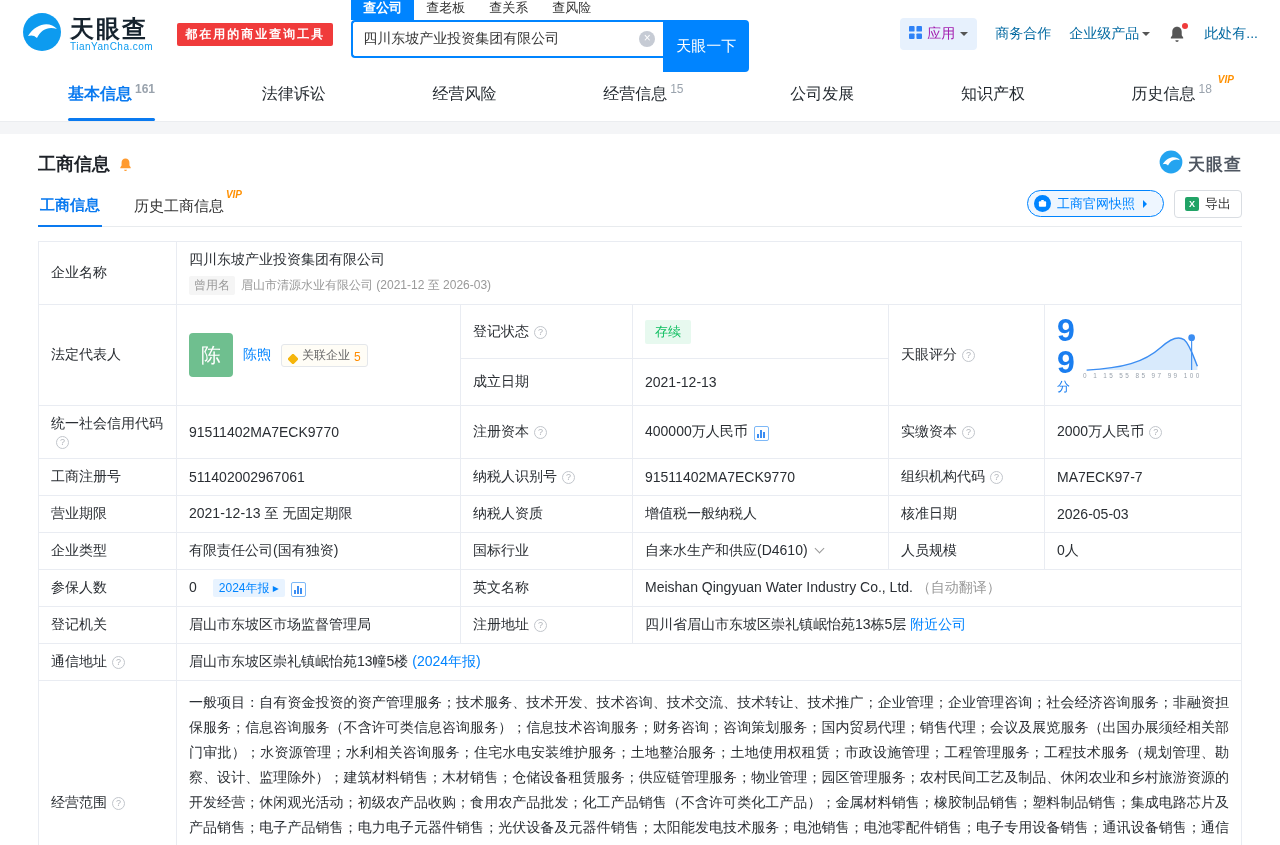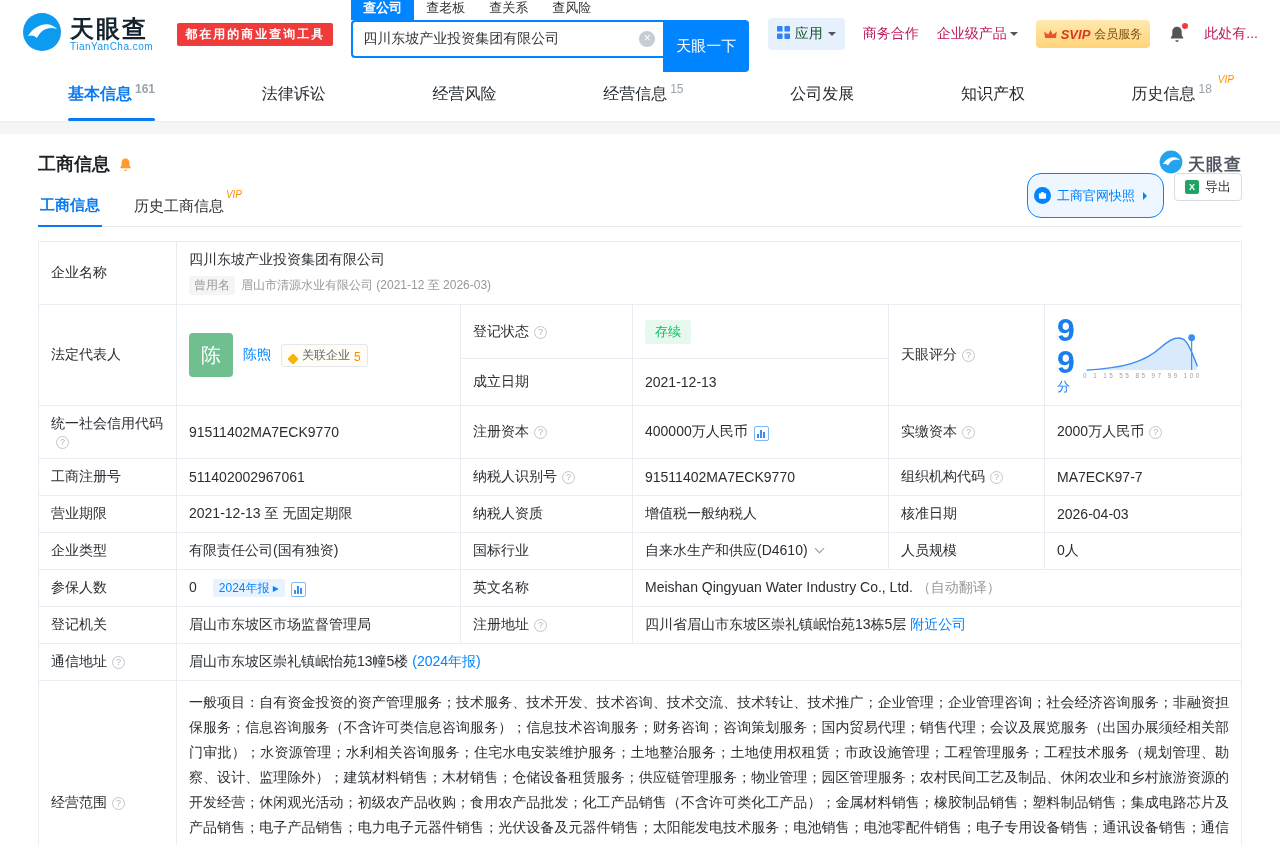--- a/index.html
+++ b/index.html
@@ -28,22 +28,22 @@
     border-radius:4px 0 0 4px; display:flex; align-items:center; padding:0 8px 0 10px; background:#fff;}
   .search-box input { flex:1; border:none; outline:none; font-size:14px; color:#333;
     font-family:"Liberation Sans","DejaVu Sans",sans-serif; background:transparent;}
   .clear-ic { width:16px; height:16px; border-radius:50%; background:#c6cbd4; color:#fff;
     font-size:12px; line-height:15px; text-align:center; cursor:pointer; flex:none;}
   .search-btn { width:86px; height:52px; background:#0084ff; color:#fff; border:none;
     font-size:15px; border-radius:0 4px 4px 0; cursor:pointer; font-family:inherit;}
 
   .top-right { margin-left:auto; display:flex; align-items:center; gap:18px; }
   .apps-btn { display:flex; align-items:center; gap:5px; background:#e7f1fd; padding:7px 9px;
-    border-radius:4px; font-size:14px; color:#14532d; cursor:pointer;}
-  .hr-item { font-size:14px; color:#be185d; cursor:pointer; display:flex; align-items:center; gap:3px;}
+    border-radius:4px; font-size:14px; color:#a21caf; cursor:pointer;}
+  .hr-item { font-size:14px; color:#0369a1; cursor:pointer; display:flex; align-items:center; gap:3px;}
   .svip-badge { display:flex; align-items:center; gap:4px; background:linear-gradient(180deg,#ffe9b0,#ffd478);
     padding:5px 8px; border-radius:4px; cursor:pointer;}
   .svip-badge .svip { font-size:13px; font-weight:bold; font-style:italic; color:#d33a1e; }
   .svip-badge .sub { font-size:12px; color:#7a4a12; }
   .bell-wrap { position:relative; cursor:pointer; width:18px; height:18px; }
   .bell-wrap .dot { position:absolute; top:-2px; right:-2px; width:6px; height:6px;
     background:#f03b3b; border-radius:50%; }
   .caret { width:0; height:0; border:4px solid transparent; border-top-color:#555;
     display:inline-block; margin-top:4px; }
 
@@ -51,40 +51,40 @@
   .main-tabs { height:54px; display:flex; justify-content:space-between; padding:0 60px;
     border-bottom:1px solid #ebedf0; background:#fff; }
   .tab { position:relative; display:flex; align-items:center; font-size:16px; color:#252b31;
     cursor:pointer; padding:0 8px; }
   .tab .tab-count { font-size:12px; color:#9aa3ad; margin-left:3px; vertical-align:super;
     position:relative; top:-6px;}
   .tab.active { color:#0a7af0; font-weight:bold; }
   .tab.active::after { content:""; position:absolute; left:8px; right:8px; bottom:0; height:3px;
     background:#0a7af0; border-radius:2px;}
   .vip-flag { position:absolute; top:6px; right:-14px; font-size:10px; font-style:italic;
-    font-weight:normal; color:#ff9000; }
+    font-weight:bold; color:#ff9000; }
 
   .strip { height:12px; background:#f4f5f7; }
 
   
   .content { padding:16px 38px 0; background:#fff; }
   .sec-head { display:flex; align-items:center; }
   .sec-title { font-size:18px; font-weight:bold; color:#1f2329; }
   .sec-bell { margin-left:8px; cursor:pointer; display:flex; }
   .watermark { margin-left:auto; display:flex; align-items:center; gap:5px; opacity:.9;}
   .watermark .wm-txt { font-size:17px; font-weight:bold; color:#3c4450; letter-spacing:1px;}
 
   .subtabs { position:relative; display:flex; align-items:flex-end; margin-top:18px;
     border-bottom:1px solid #e8ebee; }
   .subtab { font-size:15px; color:#333; padding:0 2px 10px; cursor:pointer; position:relative;}
   .subtab.active { color:#0a7af0; font-weight:bold; border-bottom:2px solid #0a7af0; margin-bottom:-1px;}
   .subtab + .subtab { margin-left:30px; }
   .subtab .vip-flag { top:-8px; right:-16px; }
   .subtab-actions { position:absolute; right:0; bottom:8px; display:flex; gap:10px; }
-  .snap-btn { display:flex; align-items:center; gap:6px; height:45px; padding:0 12px 0 6px;
+  .snap-btn { display:flex; align-items:center; gap:6px; height:27px; padding:0 12px 0 6px;
     border:1px solid #0084ff; background:#eef6ff; color:#0084ff; font-size:13px;
     border-radius:14px; cursor:pointer; }
   .snap-ic { width:17px; height:17px; border-radius:50%; background:#0084ff; display:flex;
     align-items:center; justify-content:center; }
   .snap-arrow { width:0; height:0; border:4px solid transparent; border-left-color:#0084ff; margin-left:2px;}
   .export-btn { display:flex; align-items:center; gap:6px; height:28px; padding:0 10px;
     border:1px solid #d9dde2; background:#fff; color:#333; font-size:13px; border-radius:4px; cursor:pointer;}
   .xls-ic { width:14px; height:14px; background:#21a366; color:#fff; font-size:9px; font-weight:bold;
     border-radius:2px; text-align:center; line-height:14px;}
 
@@ -182,29 +182,20 @@
             </svg>
         </span>
         <span>应用</span>
         <span class="caret"></span>
       </div>
       <span class="hr-item">商务合作</span>
       <span class="hr-item">
         <span>企业级产品</span>
         <span class="caret"></span>
       </span>
-      <div class="svip-badge">
-        <span>
-          <svg width="13" height="9" viewBox="0 0 14 10">
-              <path d="M1 9 L0 2 L4.5 5 L7 0 L9.5 5 L14 2 L13 9 Z" fill="#e8542c"></path>
-            </svg>
-        </span>
-        <span class="svip">SVIP</span>
-        <span class="sub">会员服务</span>
-      </div>
       <span class="bell-wrap">
         <svg width="18" height="18" viewBox="0 0 16 16">
             <path d="M8 1.5c-2.6 0-4.2 2-4.2 4.5v3L2.5 11v1h11v-1l-1.3-2V6c0-2.5-1.6-4.5-4.2-4.5z" fill="#555"></path>
             <path d="M6.5 13.5a1.5 1.5 0 003 0z" fill="#555"></path>
           </svg>
         <span class="dot"></span>
       </span>
       <span class="hr-item">此处有...</span>
     </div>
   </header>
@@ -417,21 +408,21 @@
         <td class="lbl">
           <span>纳税人资质</span>
         </td>
         <td>
           <span>增值税一般纳税人</span>
         </td>
         <td class="lbl">
           <span>核准日期</span>
         </td>
         <td>
-          <span>2026-04-03</span>
+          <span>2026-05-03</span>
         </td>
       </tr>
 
       <tr>
         <td class="lbl">
           <span>企业类型</span>
         </td>
         <td>
           <span>有限责任公司(国有独资)</span>
         </td>

